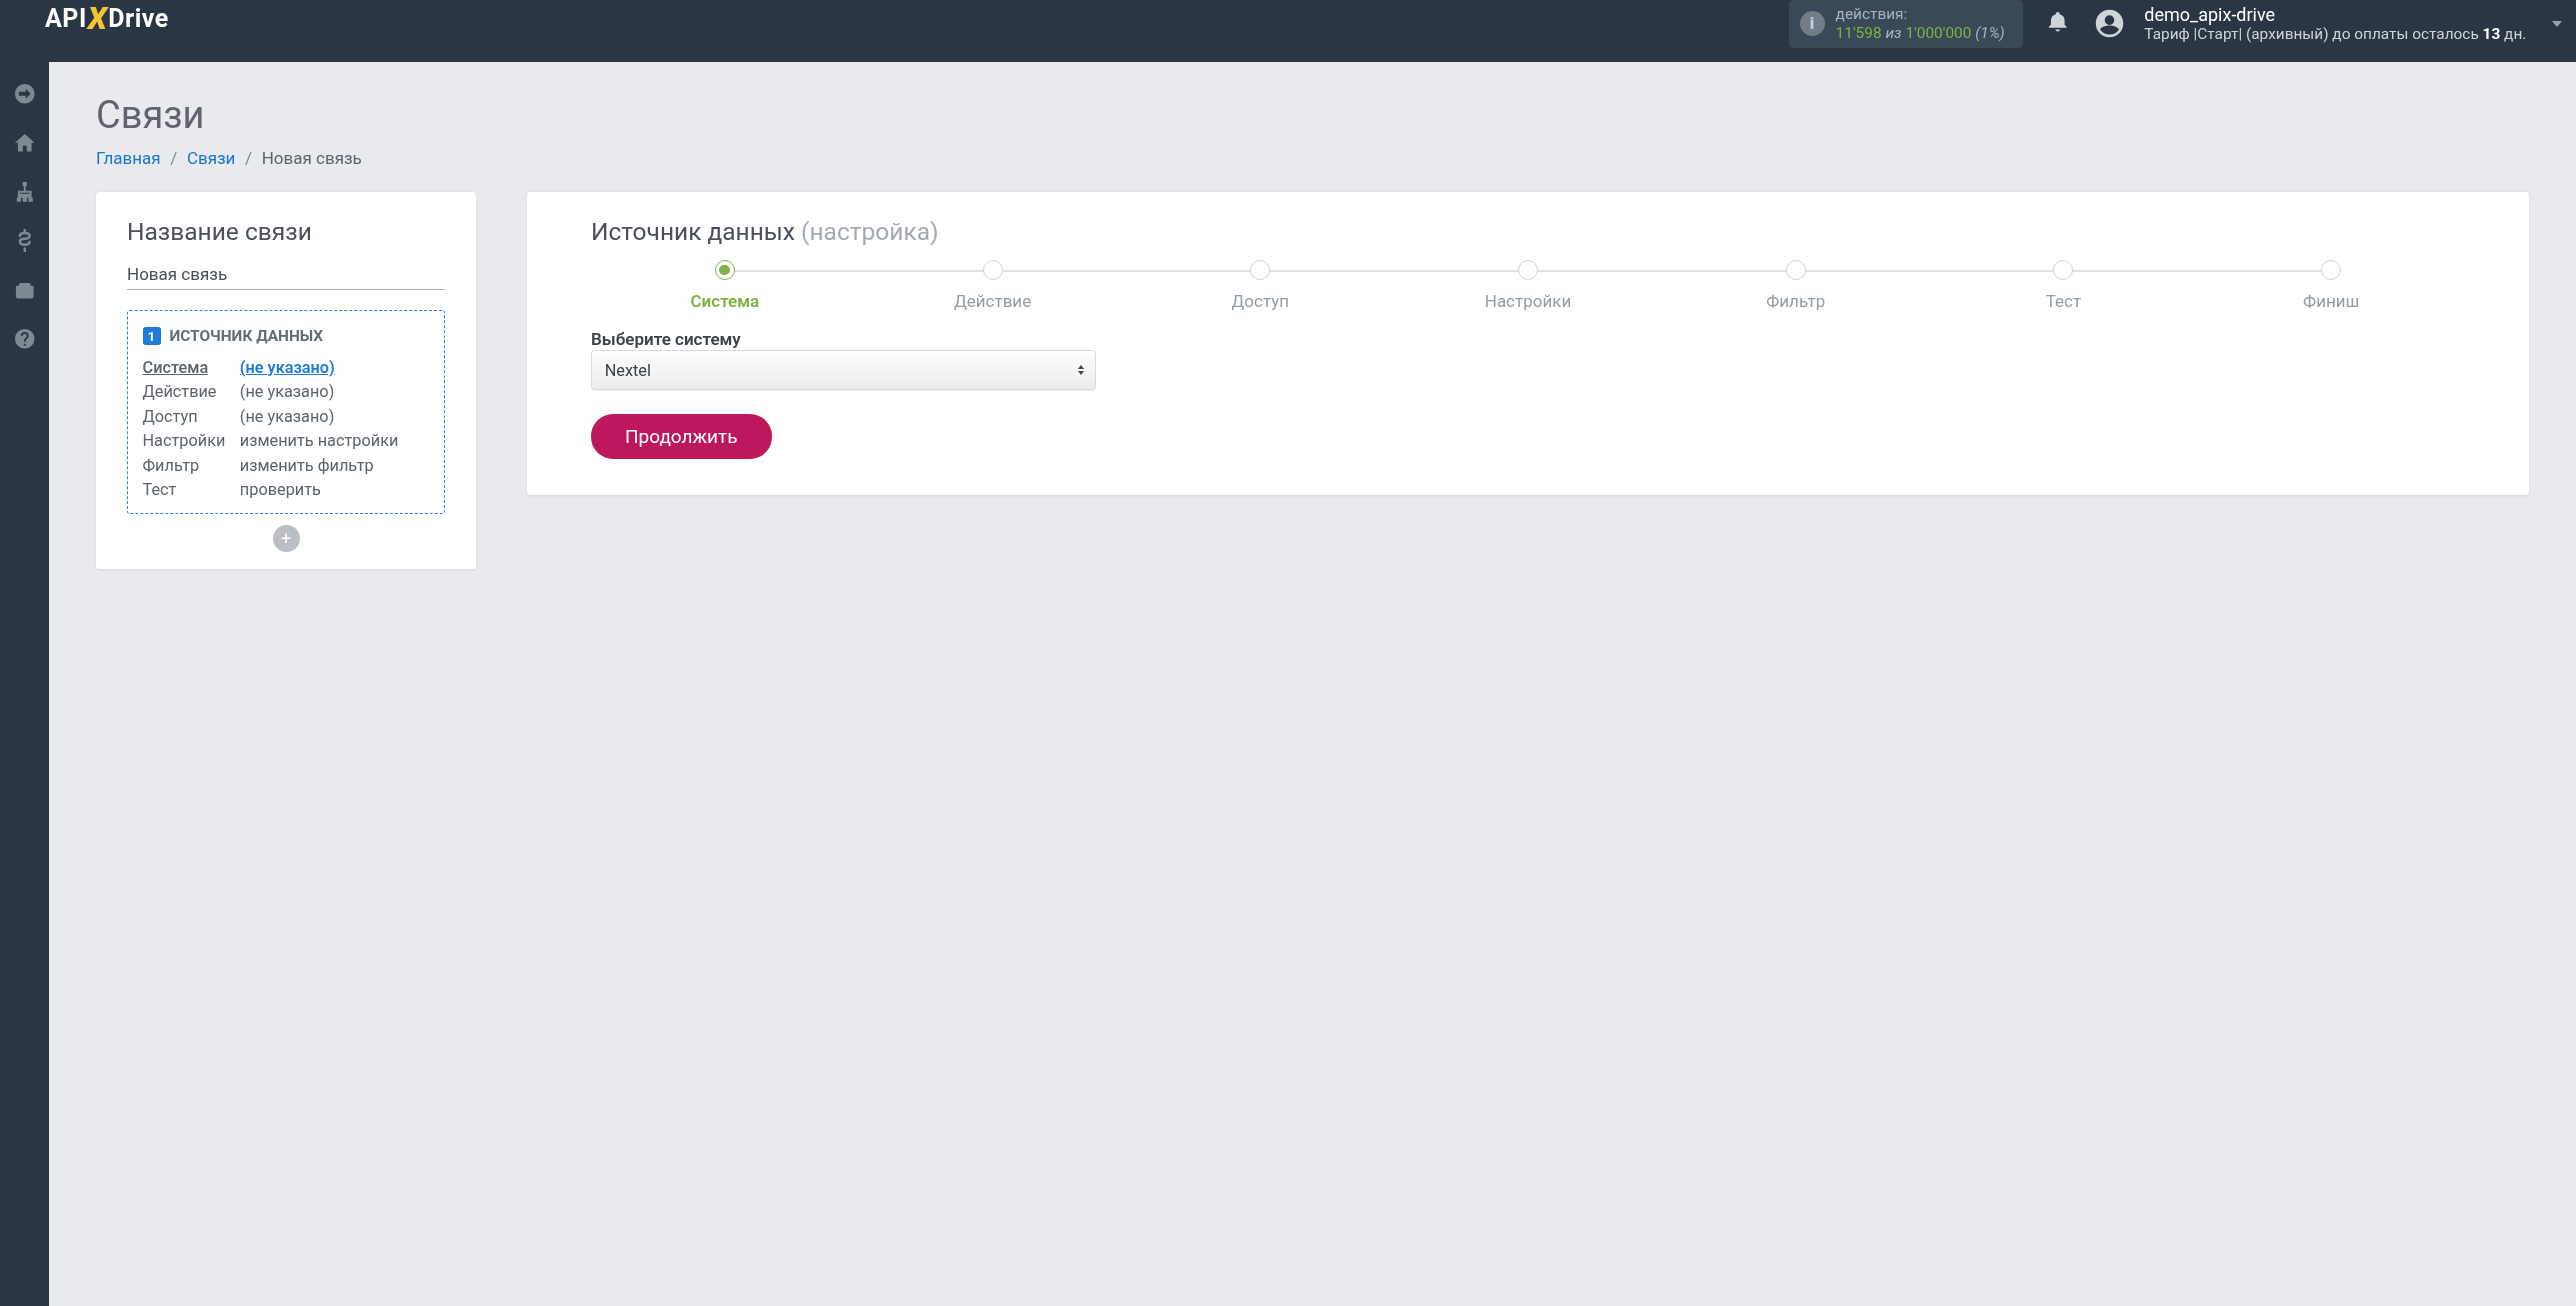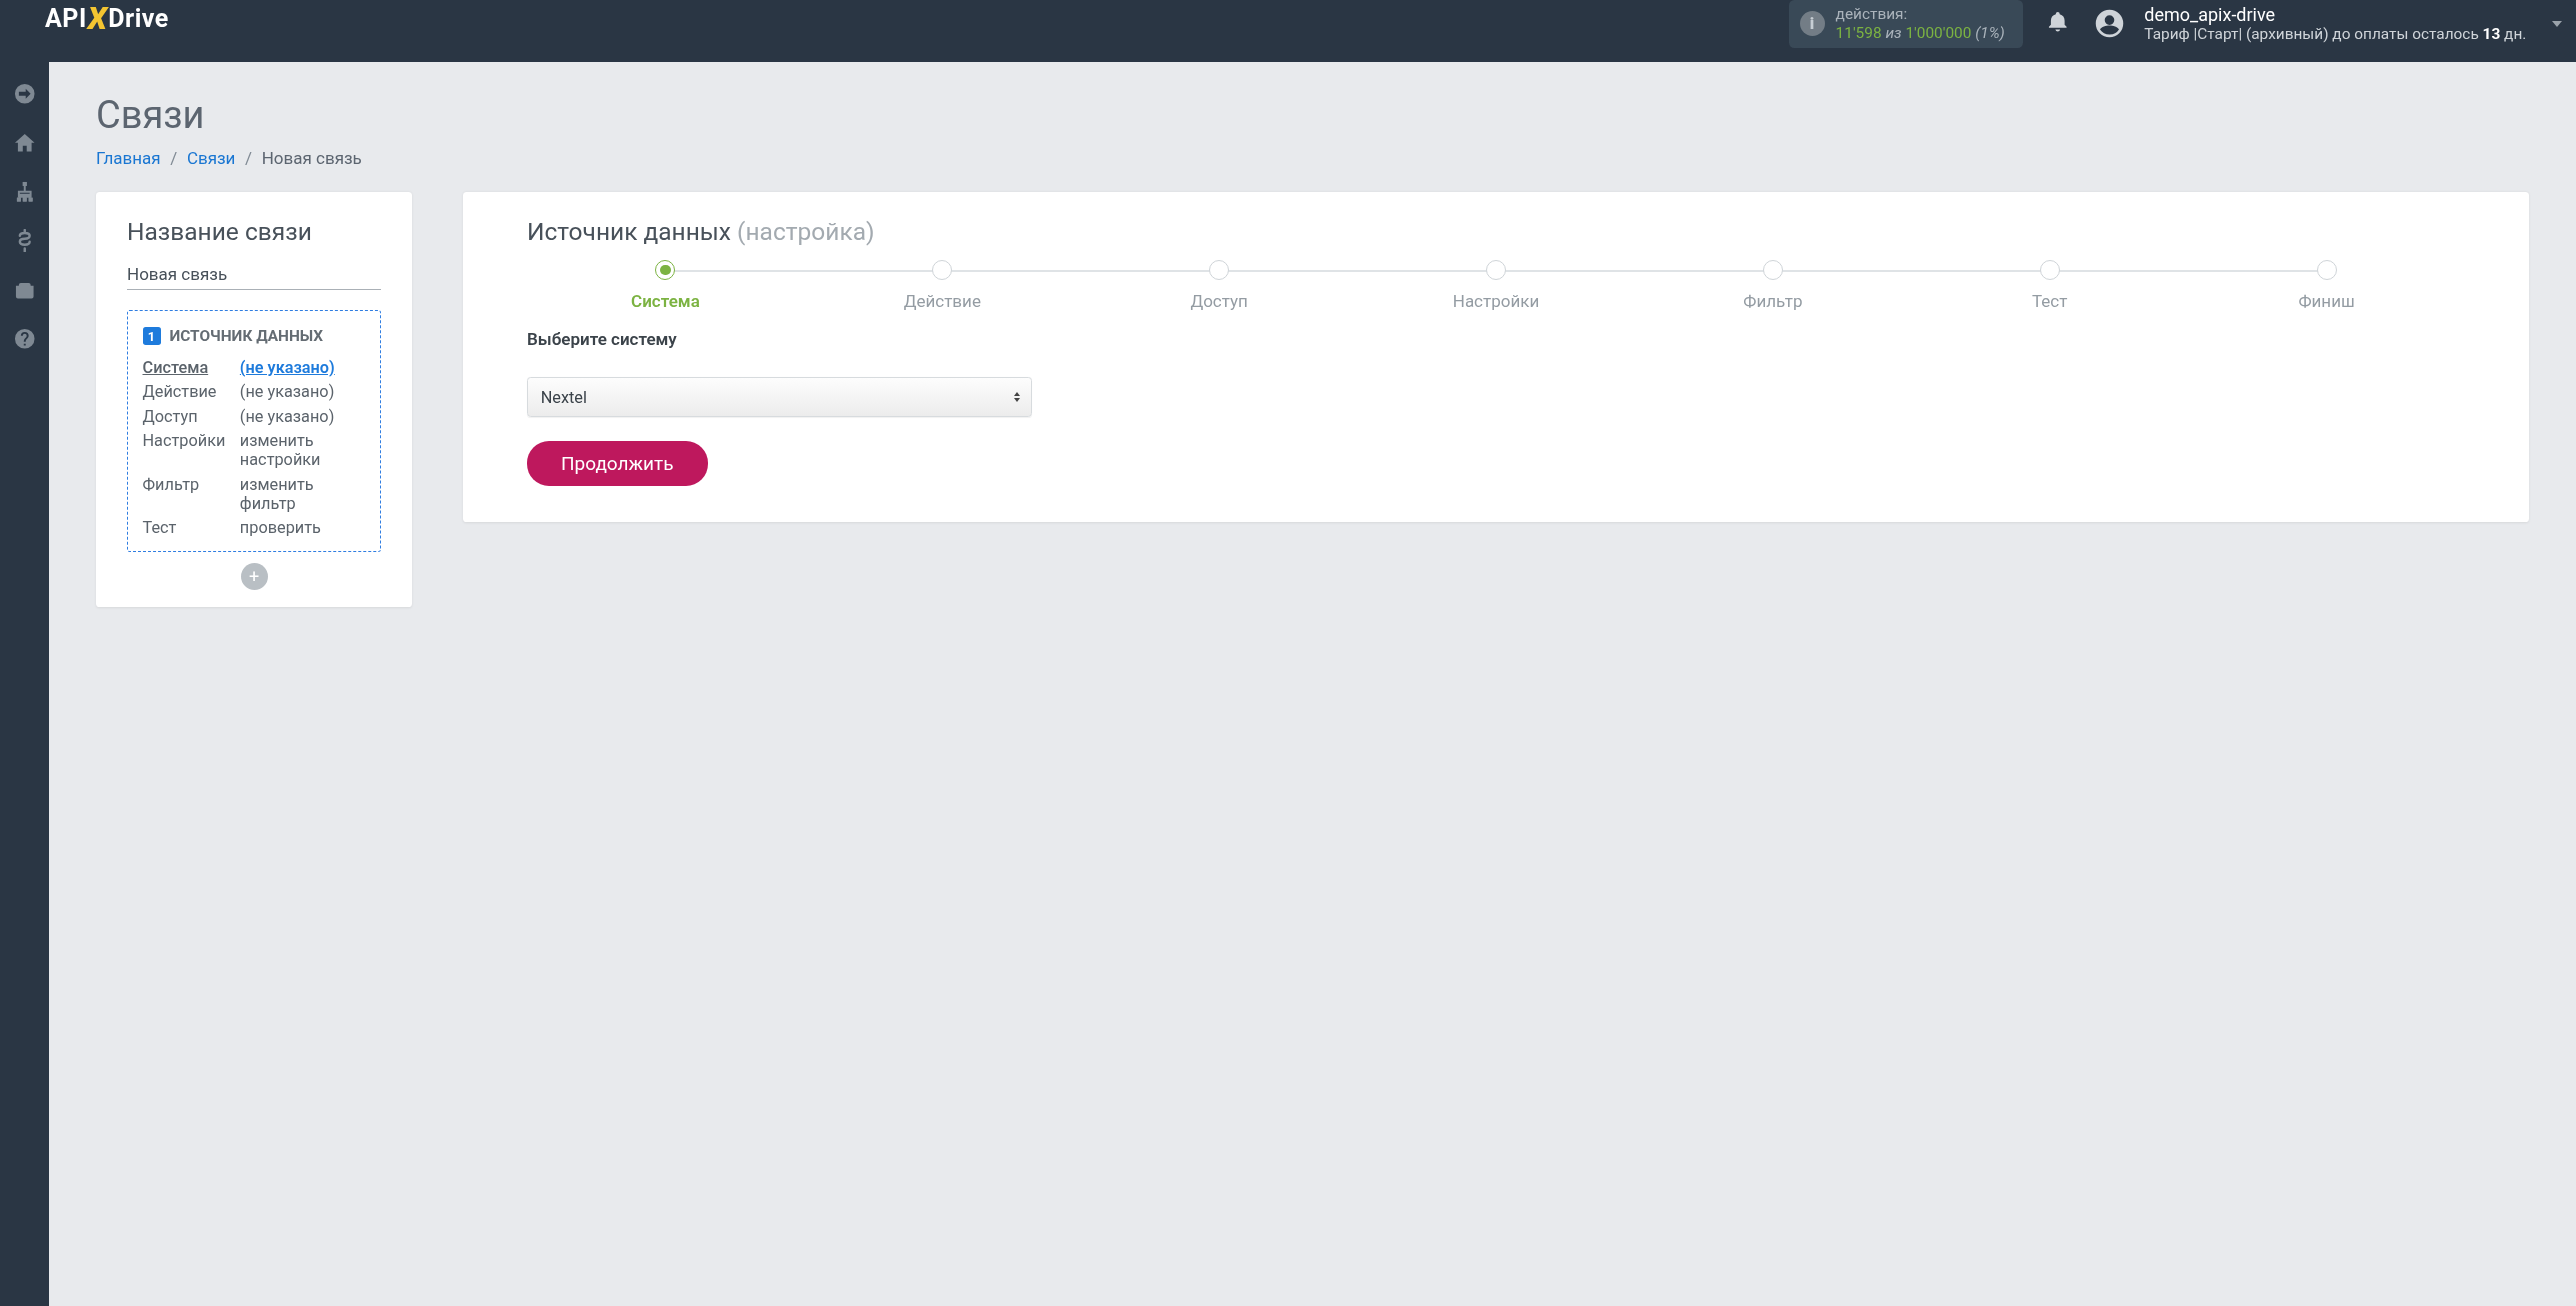--- a/index.html
+++ b/index.html
@@ -51,21 +51,21 @@
     .page-title { font-size:38px; color:#5c6570; font-weight:400; margin-bottom:11px; }
     .breadcrumb { font-size:17px; color:#5c6570; margin-bottom:23.5px; }
     .breadcrumb a { color:#1976d2; text-decoration:none; }
     .breadcrumb .sep { color:#808a94; margin:0 5.4px; }
     
     .cards { display:flex; gap:51px; align-items:flex-start; }
     .card {
       background:#fff; border-radius:3.6px; box-shadow:0 0.9px 2.7px rgba(0,0,0,0.08);
       padding:25px 31px 31px;
     }
-    .card-left { width:316px; }
+    .card-left { width:380px; }
     .card-right { flex:1; padding:25px 64px 36px; }
     .card-title { font-size:24.5px; color:#48515a; margin-bottom:14.5px; }
     .card-title .muted { color:#a3aab0; }
     .conn-name-input {
       width:100%; border:none; border-bottom:0.9px solid #aab0b6; font-size:17px;
       color:#48515a; padding:3.6px 0 5.4px; outline:none; margin-bottom:20px; background:transparent;
     }
     
     .dashed-box { border:1.8px dashed #2f7de1; border-radius:2.7px; padding:16.3px 14.5px 14.5px; }
     .dashed-head { display:flex; align-items:center; gap:9px; font-size:15.4px; font-weight:700; color:#646c73; margin-bottom:12.7px; }
@@ -91,21 +91,21 @@
       width:20px; height:20px; border-radius:50%; background:#fff; border:1.8px solid #cfd4d8;
       z-index:1; position:relative;
     }
     .step.active .step-circle { border-color:#7cb342; }
     .step.active .step-circle::after {
       content:""; position:absolute; inset:3.6px; background:#7cb342; border-radius:50%;
     }
     .step-label { margin-top:11px; font-size:17px; color:#949ca3; }
     .step.active .step-label { color:#7cb342; font-weight:600; }
     
-    .field-label { font-size:17px; font-weight:600; color:#3b434a; margin-bottom:28px; }
+    .field-label { font-size:17px; font-weight:600; color:#3b434a; margin-bottom:1px; }
     .select-wrap {
       position:relative; width:505px; height:40px; border:0.9px solid #d7dbde; border-radius:3.6px;
       background:linear-gradient(#fdfdfd,#ececec); display:flex; align-items:center; padding:0 12.7px;
       font-size:16.3px; color:#3b434a; cursor:pointer; box-shadow:0 0.9px 0.9px rgba(0,0,0,0.06);
     }
     .select-caret { position:absolute; right:11px; display:flex; flex-direction:column; gap:1.8px; }
     .select-caret span { width:0; height:0; border-left:3.6px solid transparent; border-right:3.6px solid transparent; }
     .select-caret .up { border-bottom:4.5px solid #444; }
     .select-caret .dn { border-top:4.5px solid #444; }
     

